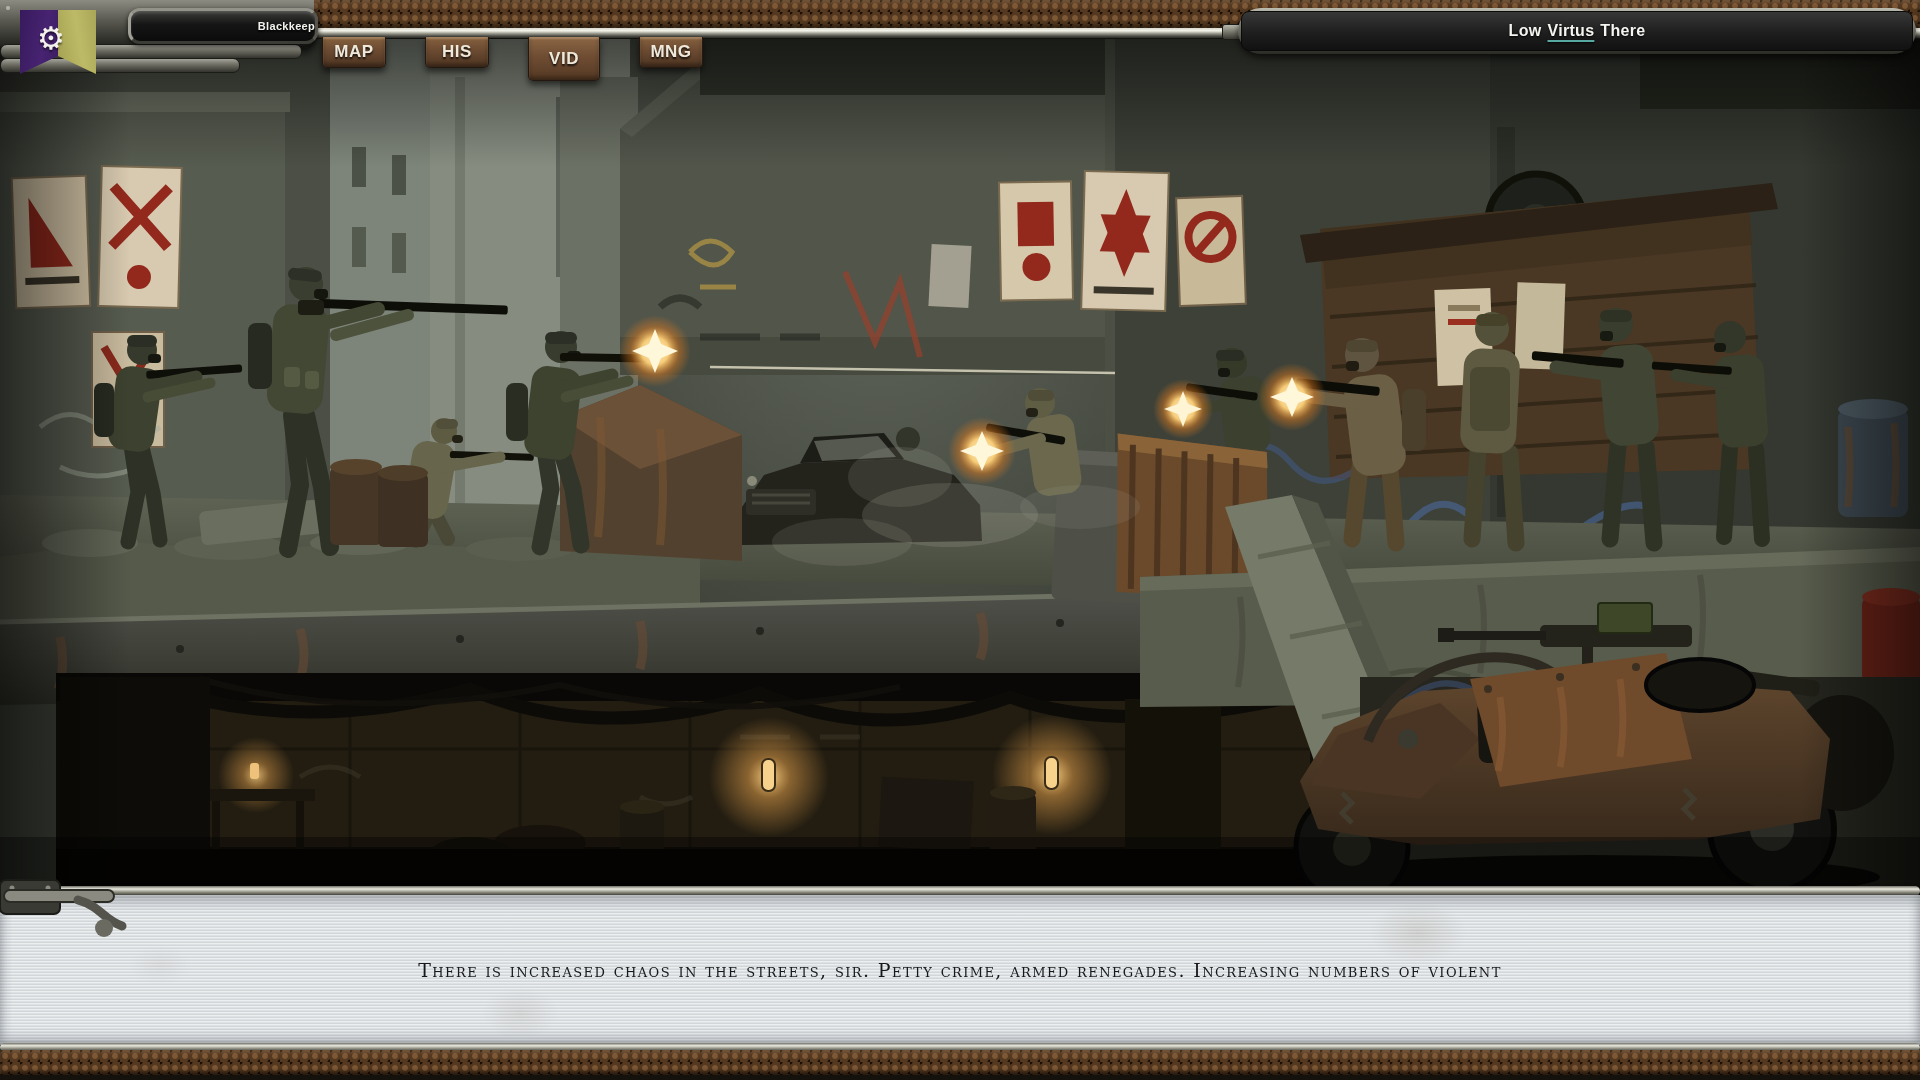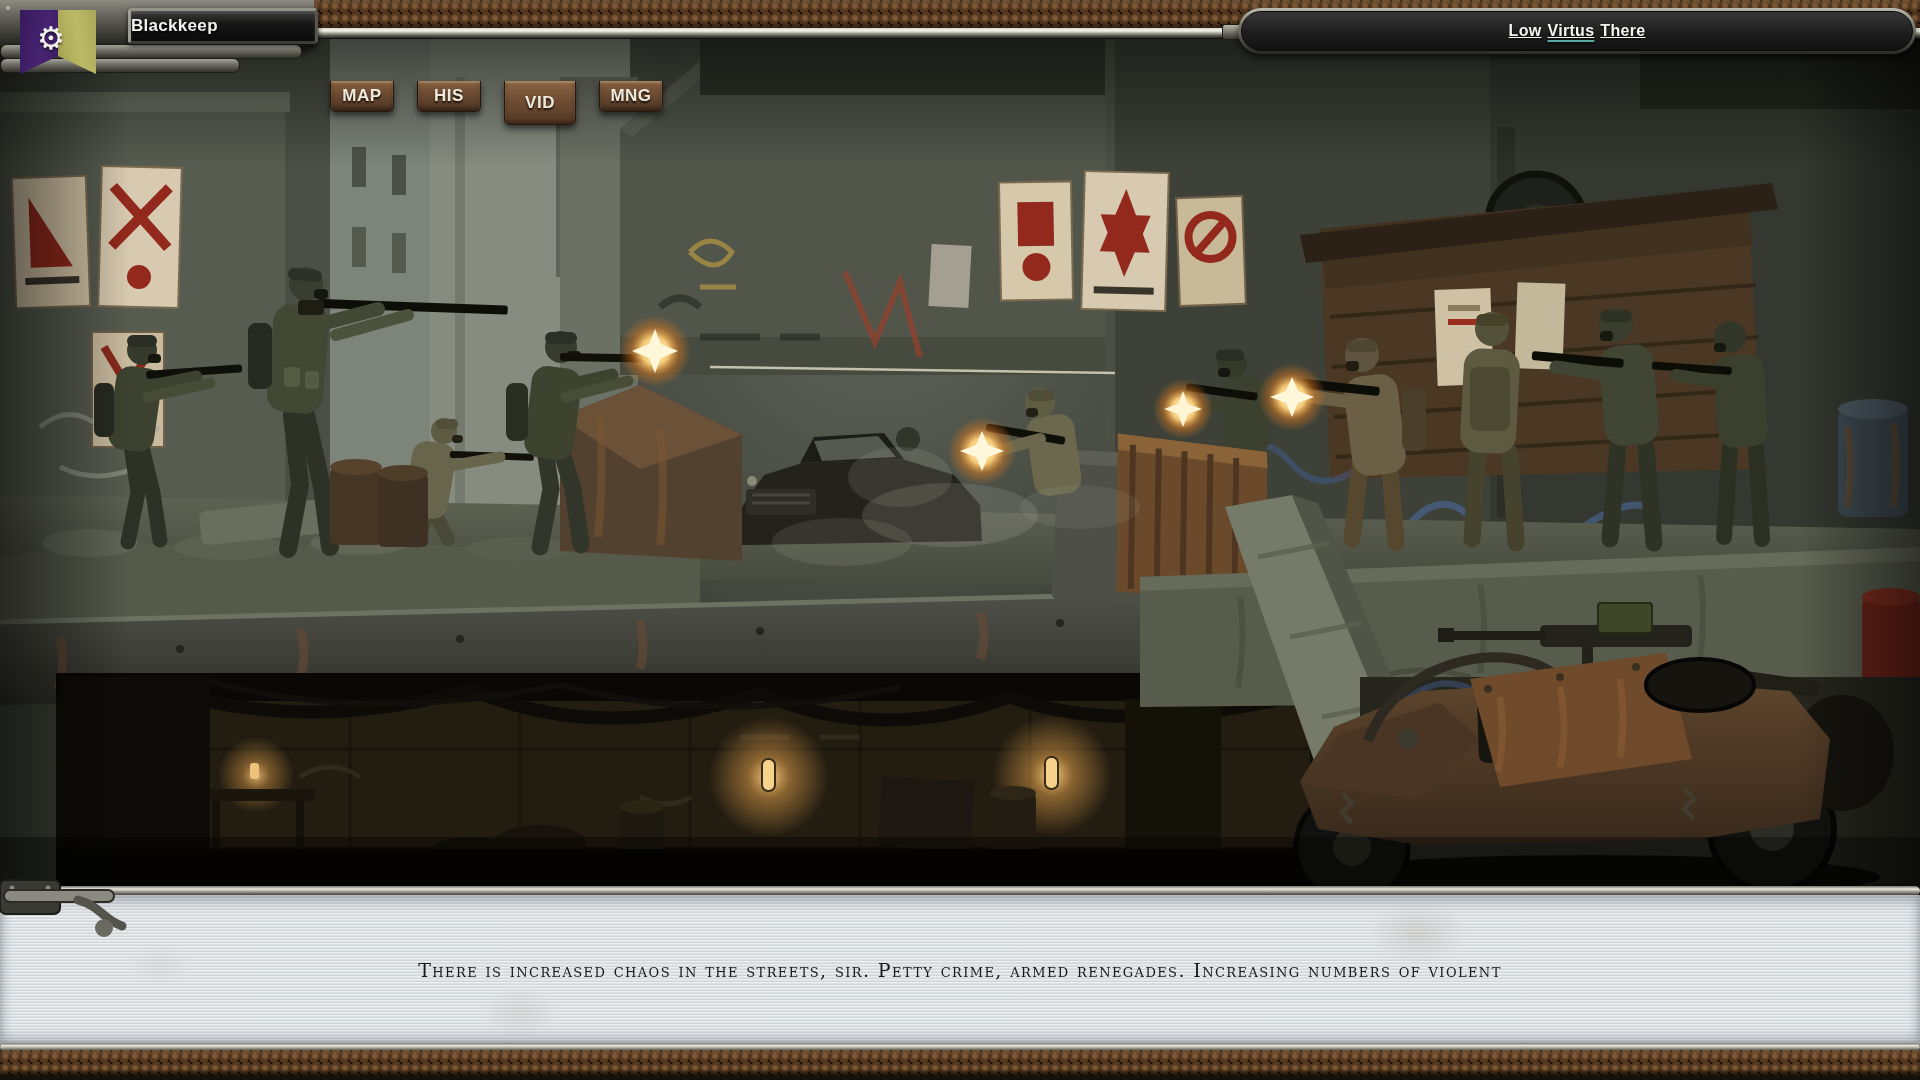--- a/index.html
+++ b/index.html
@@ -16,21 +16,21 @@
       radial-gradient(circle at 0px 0px, #1a0e05 2px, rgba(26,14,5,0) 3px),
       radial-gradient(circle at 10px 12px, #1a0e05 2px, rgba(26,14,5,0) 3px);
     background-size:10px 12px;
     box-shadow:inset 0 3px 3px rgba(255,220,170,.18), inset 0 -4px 5px rgba(0,0,0,.6);}
   #top-mesh{position:absolute;top:0;left:0;width:1920px;height:30px;}
   #top-rail{position:absolute;top:28px;left:0;width:1920px;height:10px;
     background:linear-gradient(180deg,#d8d8ce 0%,#f3f3e9 28%,#9a9a8e 55%,#50504a 80%,#2a2a25 100%);
     border-bottom:1px solid #121210;}
 
   
-  #tabs{position:absolute;top:37px;left:330px;display:flex;gap:23px;align-items:flex-start;z-index:5;margin-top:44px;}
+  #tabs{position:absolute;top:37px;left:322px;display:flex;gap:39px;align-items:flex-start;z-index:5;}
   .tab{height:30px;min-width:44px;padding:0 9px;display:flex;align-items:center;justify-content:center;
     background:linear-gradient(180deg,#86613f,#6b4a31 45%,#4e3522);
     border:1px solid #241810;border-top:none;border-radius:0 0 5px 5px;
     box-shadow:inset 0 2px 2px rgba(255,228,188,.28), inset 0 -3px 4px rgba(0,0,0,.35), 0 4px 6px rgba(0,0,0,.55);
     color:#efe9dc;font-weight:bold;font-size:17px;letter-spacing:.5px;
     text-shadow:0 2px 2px rgba(0,0,0,.8);cursor:pointer;}
   .tab.active{height:43px;min-width:52px;background:linear-gradient(180deg,#8c6644,#6f4d33 45%,#543823);}
 
   
   #machine{position:absolute;top:0;left:0;width:318px;height:76px;z-index:6;}
@@ -40,42 +40,42 @@
       radial-gradient(circle at 300px 10px, rgba(230,230,220,.45) 1.6px, rgba(230,230,220,0) 2.4px),
       linear-gradient(180deg,#8b8b82,#5c5c54 42%,#3b3b35 75%,#23231f);
     border-bottom:2px solid #171713;border-radius:0 0 10px 0;
     box-shadow:0 5px 9px rgba(0,0,0,.65);}
   #machine .pipe{position:absolute;height:13px;border-radius:7px;border:1px solid #1b1b17;
     background:linear-gradient(180deg,#a2a298,#68685f 48%,#34342e);}
   #machine .pipe.p1{top:44px;left:0;width:300px;}
   #machine .pipe.p2{top:58px;left:0;width:238px;}
   #plaque{position:absolute;top:8px;left:128px;width:184px;height:30px;
     background:linear-gradient(180deg,#3c3c3a,#151515 45%,#0b0b0b);
-    border:3px solid;border-color:#93938a #55554d #3c3c36 #a0a096;border-radius:4px;
+    border:3px solid;border-color:#93938a #55554d #3c3c36 #a0a096;border-radius:12px;
     box-shadow:inset 0 2px 3px rgba(255,255,255,.14), 0 2px 5px rgba(0,0,0,.7);
-    display:flex;align-items:center;justify-content:flex-start;
-    color:#f2f2ee;font-size:17px;font-weight:bold;letter-spacing:.3px;text-shadow:0 2px 2px #000;}
+    display:flex;align-items:center;justify-content:flex-end;
+    color:#f2f2ee;font-size:11px;font-weight:bold;letter-spacing:.3px;text-shadow:0 2px 2px #000;}
   #flag{position:absolute;top:10px;left:20px;width:76px;height:64px;display:flex;cursor:pointer;
     clip-path:polygon(0 0,100% 0,100% 100%,50% 72%,0 100%);
     filter:drop-shadow(2px 3px 2px rgba(0,0,0,.65));}
   #flag .half-l{width:50%;height:100%;background:linear-gradient(100deg,#371a5c,#472371 60%,#3b1d62);}
   #flag .half-r{width:50%;height:100%;background:linear-gradient(80deg,#a3a050,#bdba67 55%,#a9a658);}
   #flag .gear{position:absolute;top:13px;left:17px;font-family:"DejaVu Sans",sans-serif;
     font-size:31px;line-height:1;color:#f4f2ec;text-shadow:0 2px 2px rgba(0,0,0,.55);}
 
   
   #banner-joint{position:absolute;top:24px;left:1222px;width:22px;height:14px;z-index:5;
     background:linear-gradient(180deg,#b9b9ad,#6b6b60 60%,#3a3a33);border-radius:3px;border:1px solid #1c1c18;}
   #banner{position:absolute;top:8px;left:1238px;width:678px;height:46px;border-radius:24px;z-index:6;
     background:linear-gradient(180deg,#bcbcb0,#828276 30%,#4c4c44 70%,#2b2b26);
     padding:3px;box-sizing:border-box;box-shadow:0 4px 7px rgba(0,0,0,.6);cursor:pointer;}
-  #banner .inner{width:100%;height:100%;border-radius:20px;border:1px solid #0a0a0a;box-sizing:border-box;
+  #banner .inner{width:100%;height:100%;border-radius:8px;border:1px solid #0a0a0a;box-sizing:border-box;
     background:linear-gradient(180deg,#373737,#1e1e1e 55%,#111111);
     display:flex;align-items:center;justify-content:center;
-    color:#f4f4f0;font-size:16px;font-weight:bold;letter-spacing:.3px;text-shadow:0 1px 2px #000;text-decoration:underline;}
+    color:#f4f4f0;font-size:16px;font-weight:bold;letter-spacing:.3px;text-shadow:0 1px 2px #000;}
   #banner .inner span{margin:0 3px;}
   #banner .hl{text-decoration:underline;text-decoration-color:#58a8a2;
     text-decoration-thickness:2px;text-underline-offset:4px;}
 
   
   #bottom-panel{position:absolute;left:0;top:886px;width:1920px;height:194px;}
   .rail{position:absolute;left:0;width:1920px;
     background:linear-gradient(180deg,#6f6f65,#e9e9df 30%,#8d8d81 62%,#3e3e37 92%);
     border-radius:5px;box-shadow:0 2px 4px rgba(0,0,0,.6);}
   #rail-top{top:0;height:10px;}

